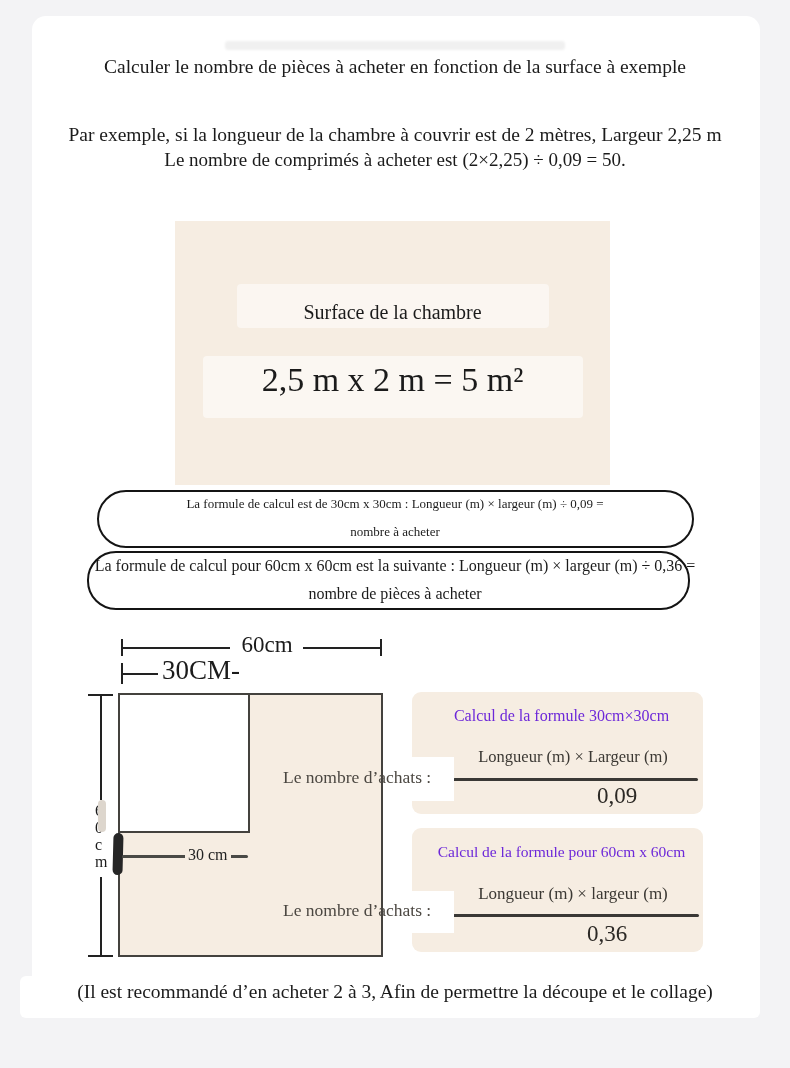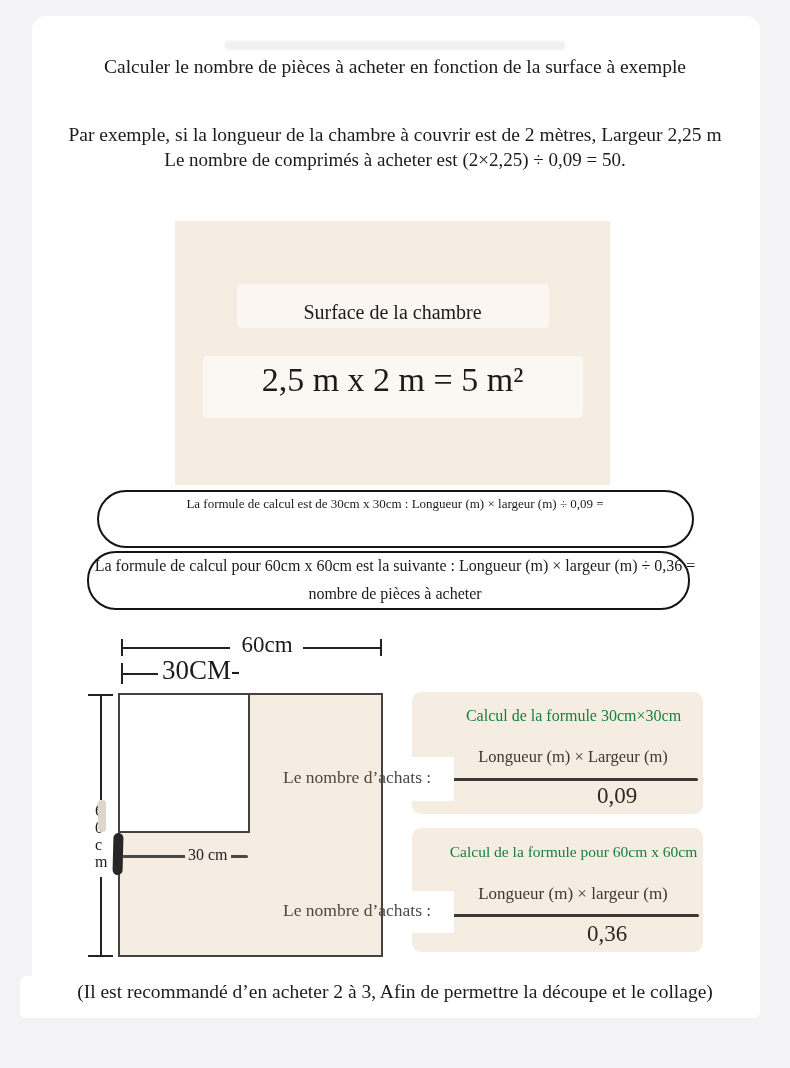--- a/index.html
+++ b/index.html
@@ -51,21 +51,21 @@
   .arrow30{left:122px;top:855px;width:126px;height:3px;background:#4a4a46;border-radius:2px;}
   .arrow30-label{left:185px;top:846px;font-size:16px;color:#222;background:var(--beige);padding:0 3px;}
 
   .purchase{color:#4b4741;font-size:17.5px;white-space:nowrap;}
   .purchase1{left:283px;top:767px;}
   .purchase2{left:283px;top:900px;}
 
   .calc-box{left:412px;width:291px;background:var(--beige);border-radius:9px;}
   .calc-box1{top:692px;height:122px;}
   .calc-box2{top:828px;height:124px;}
-  .calc-title{position:absolute;left:16px;width:100%;text-align:center;color:#15803d;}
+  .calc-title{position:absolute;left:4px;width:100%;text-align:center;color:#6d28d9;}
   .calc-num{position:absolute;left:36px;width:250px;text-align:center;color:#3b3833;}
   .calc-bar{position:absolute;background:var(--line);height:3px;border-radius:2px;}
   .calc-den{position:absolute;text-align:center;font-size:23px;color:#2c2925;}
   .patch{background:var(--card-bg);}
   .patch1{left:383px;top:757px;width:71px;height:44px;}
   .patch2{left:383px;top:891px;width:71px;height:42px;}
 
   .footer-strip{left:20px;top:976px;width:740px;height:42px;background:var(--card-bg);border-radius:6px;}
   .footer-note{left:0;top:981px;width:790px;font-size:19.5px;color:var(--ink);white-space:nowrap;}
 </style>
@@ -83,20 +83,21 @@
 
   <div class="abs surface-box">
     <div class="hl hl1"></div>
     <div class="hl hl2"></div>
     <div class="surface-title center">Surface de la chambre</div>
     <div class="surface-formula center">2,5 m x 2 m = 5 m²</div>
   </div>
 
   <div class="abs note note1 center">
     <div>La formule de calcul est de 30cm x 30cm : Longueur (m) × largeur (m) ÷ 0,09 =</div>
+    <div>nombre à acheter</div>
   </div>
   <div class="abs note note2 center">
     <div>La formule de calcul pour 60cm x 60cm est la suivante : Longueur (m) × largeur (m) ÷ 0,36 =</div>
     <div>nombre de pièces à acheter</div>
   </div>
   <div class="abs oval oval1"></div>
   <div class="abs oval oval2"></div>
 
   <div class="abs tickv" style="left:121px;top:639px;height:17px;"></div>
   <div class="abs tickv" style="left:380px;top:639px;height:17px;"></div>

